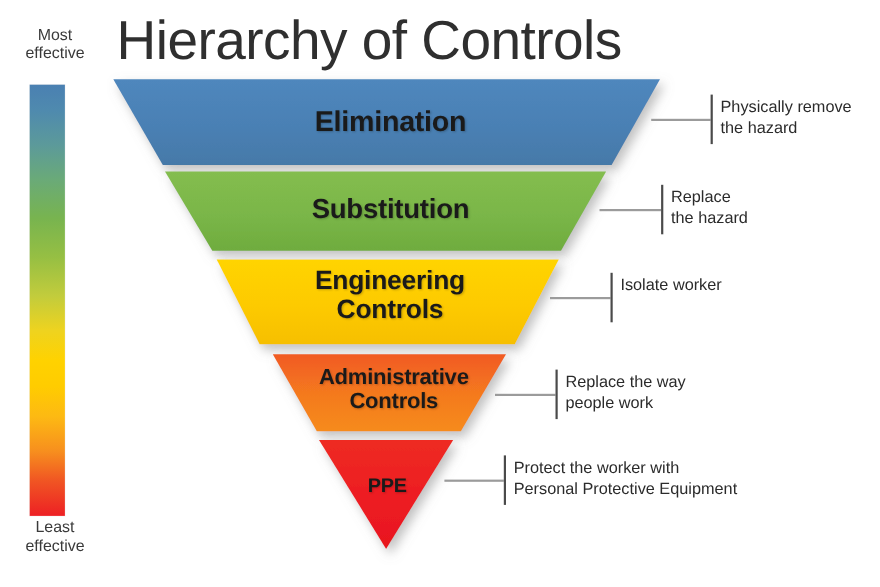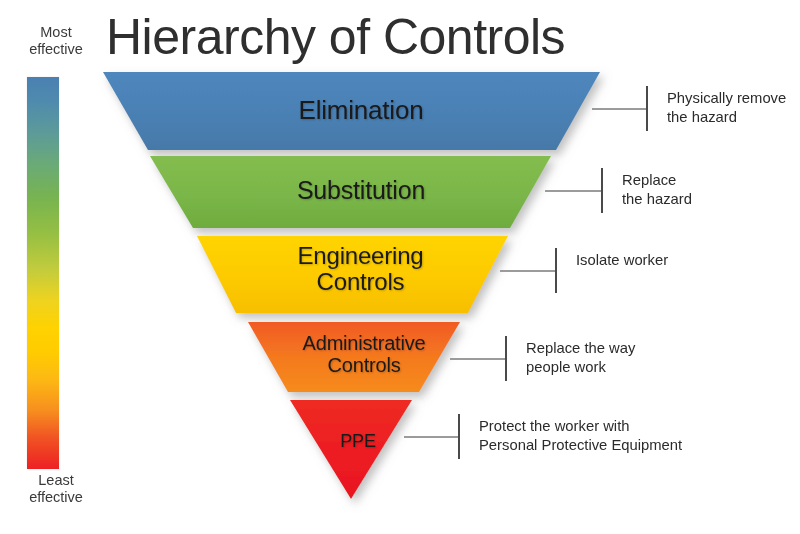--- a/index.html
+++ b/index.html
@@ -89,21 +89,21 @@
     left: 0; top: 0;
     width: 800px;
     height: 534px;
     pointer-events: none;
   }
   #funnel svg { display: block; }
 
   .band-label {
     position: absolute;
     color: #1a1a1a;
-    font-weight: normal;
+    font-weight: bold;
     text-align: center;
     line-height: 1.08;
     letter-spacing: -0.2px;
     text-shadow: 1px 1px 2px rgba(0,0,0,0.22);
   }
   #label-elimination {
     left: 180px; top: 96px; width: 350px;
     font-size: 26px;
   }
   #label-substitution {
@@ -165,21 +165,21 @@
   #callout-4 { left: 450px; top: 336px; }
   #callout-4 .leader { left: 0px;  width: 55px; }
   #callout-4 .tick   { left: 55px; height: 45px; }
   #callout-4 .callout-text { left: 64px; top: 3px; }
 
   #callout-5 { left: 404px; top: 414px; }
   #callout-5 .leader { left: 0px;  width: 54px; }
   #callout-5 .tick   { left: 54px; height: 45px; }
   #callout-5 .callout-text { left: 63px; top: 3px; }
 
-  .nowrap-line { display: block; padding-left: 12px; }
+  .nowrap-line { display: block; }
 </style>
 </head>
 <body>
 
 <div id="canvas">
 
   <div id="page-title">Hierarchy of Controls</div>
 
   <div id="scale-wrap">
     <div class="scale-caption" id="scale-caption-top">

